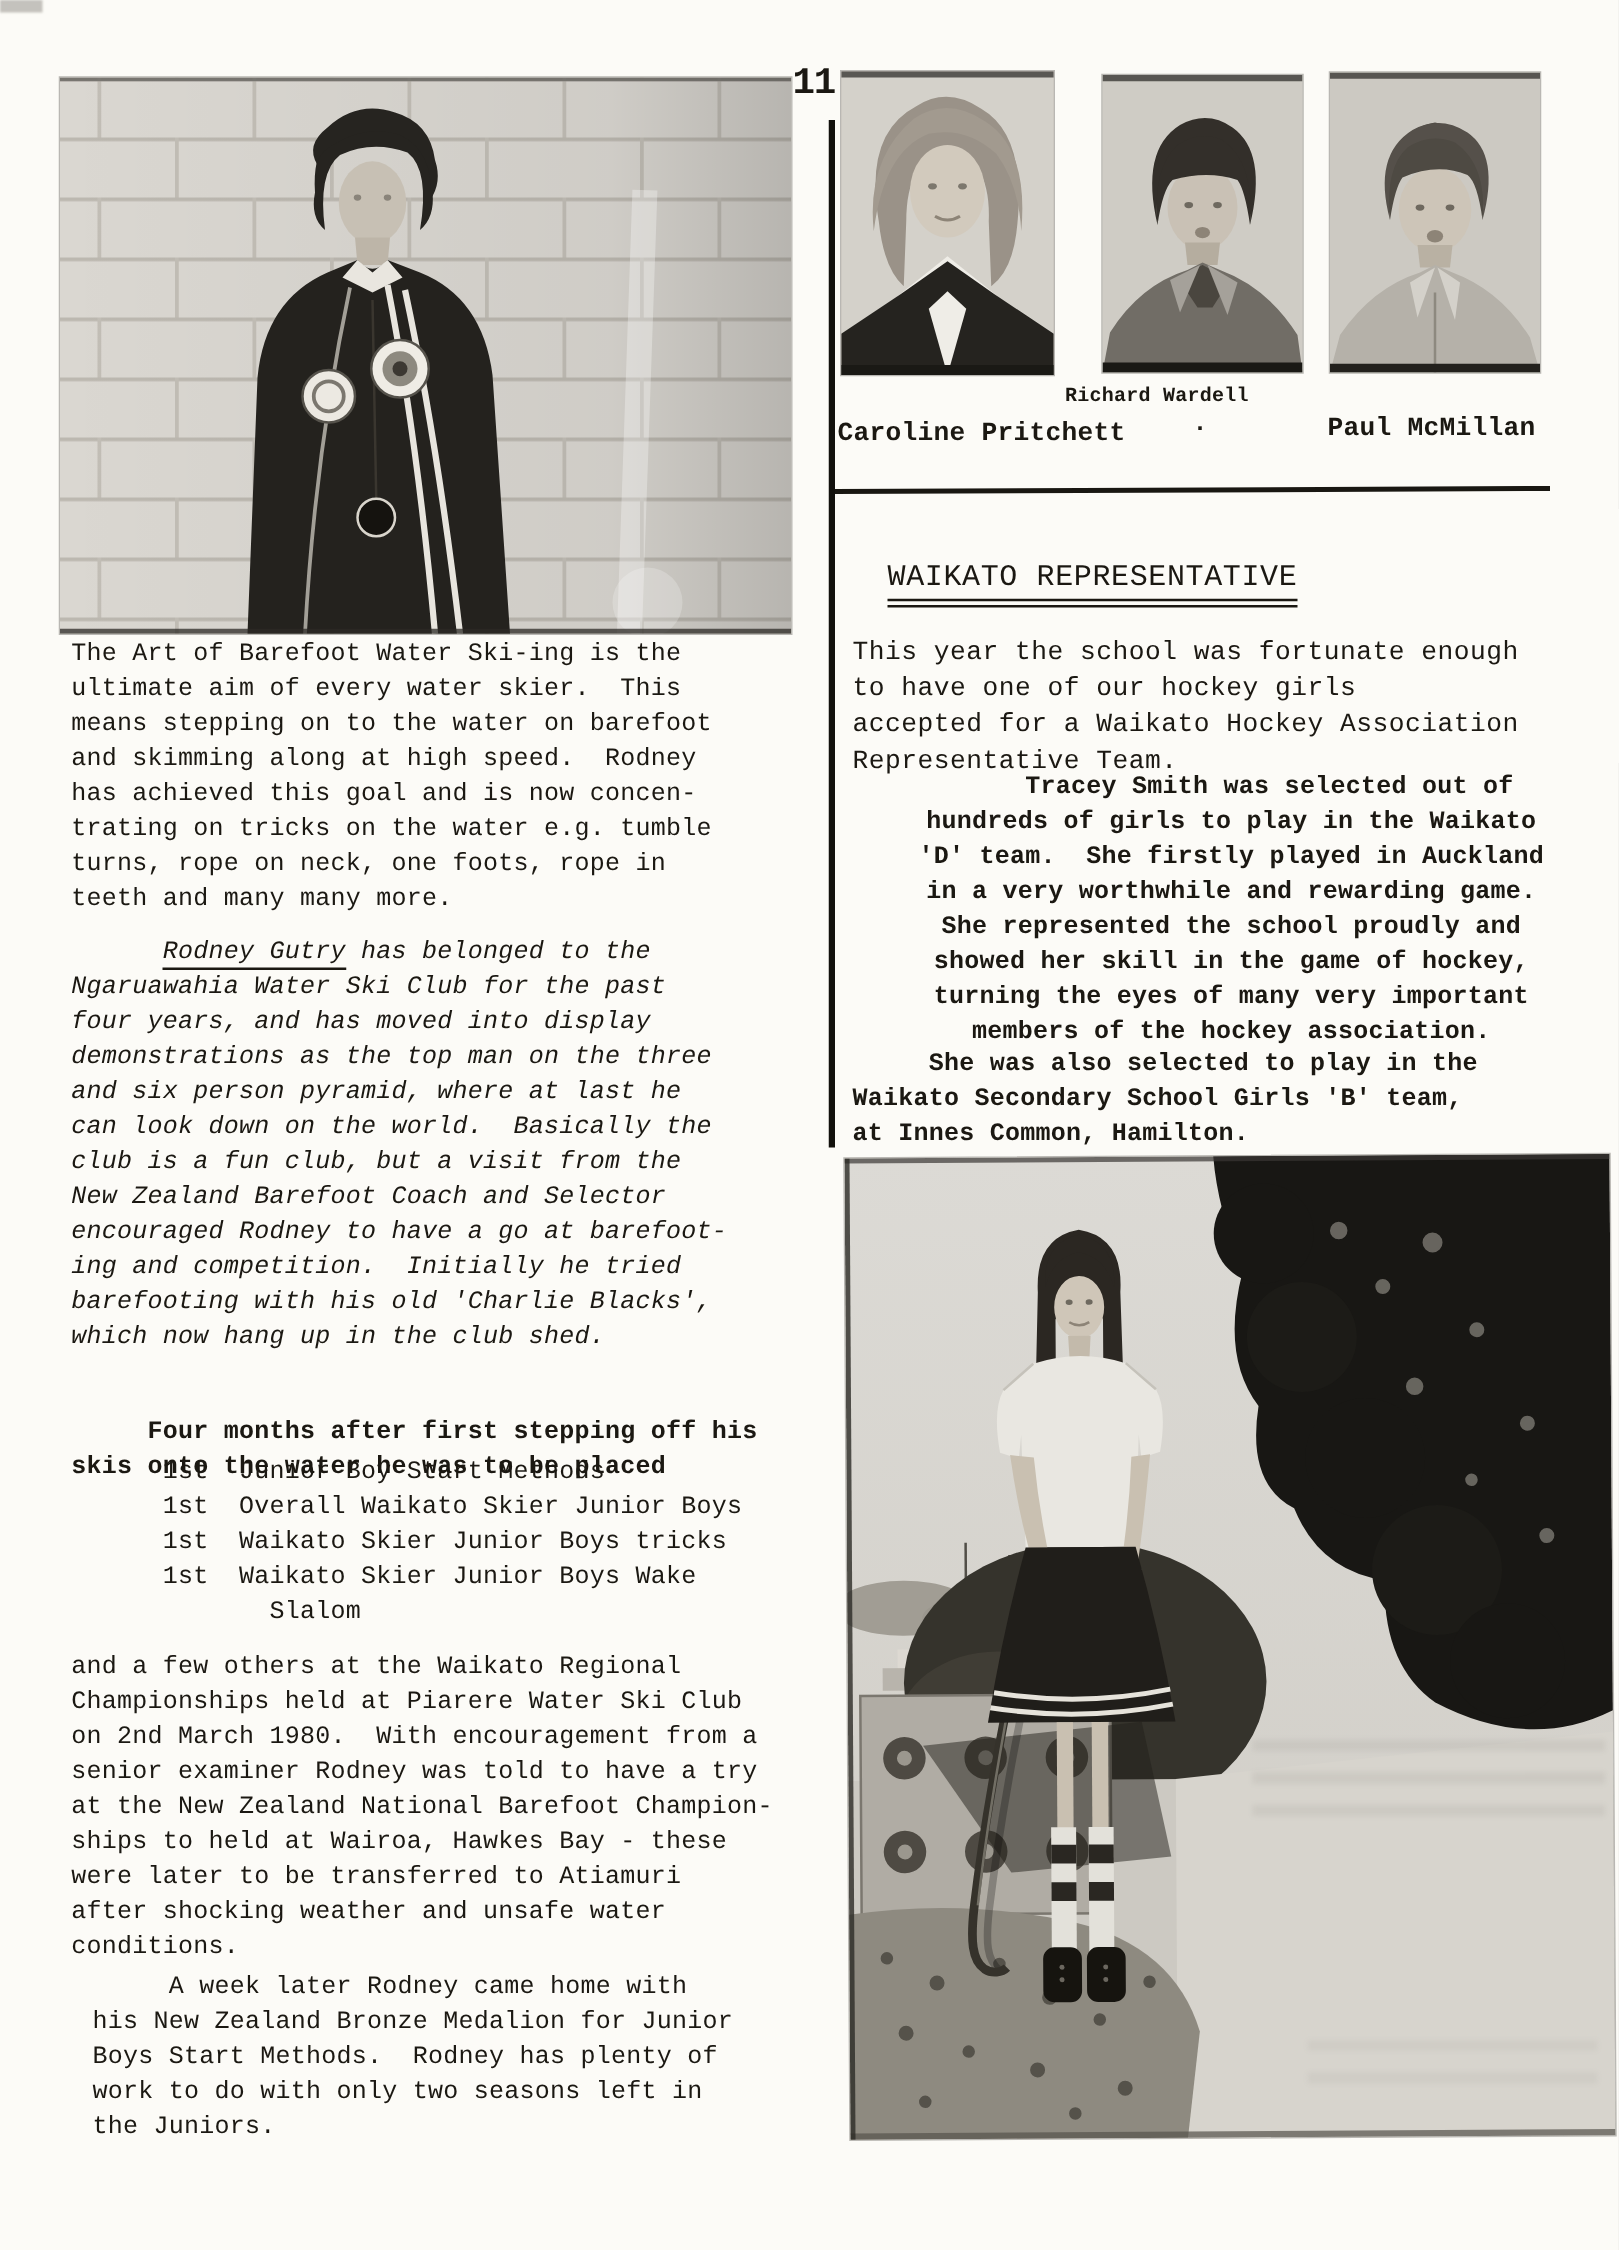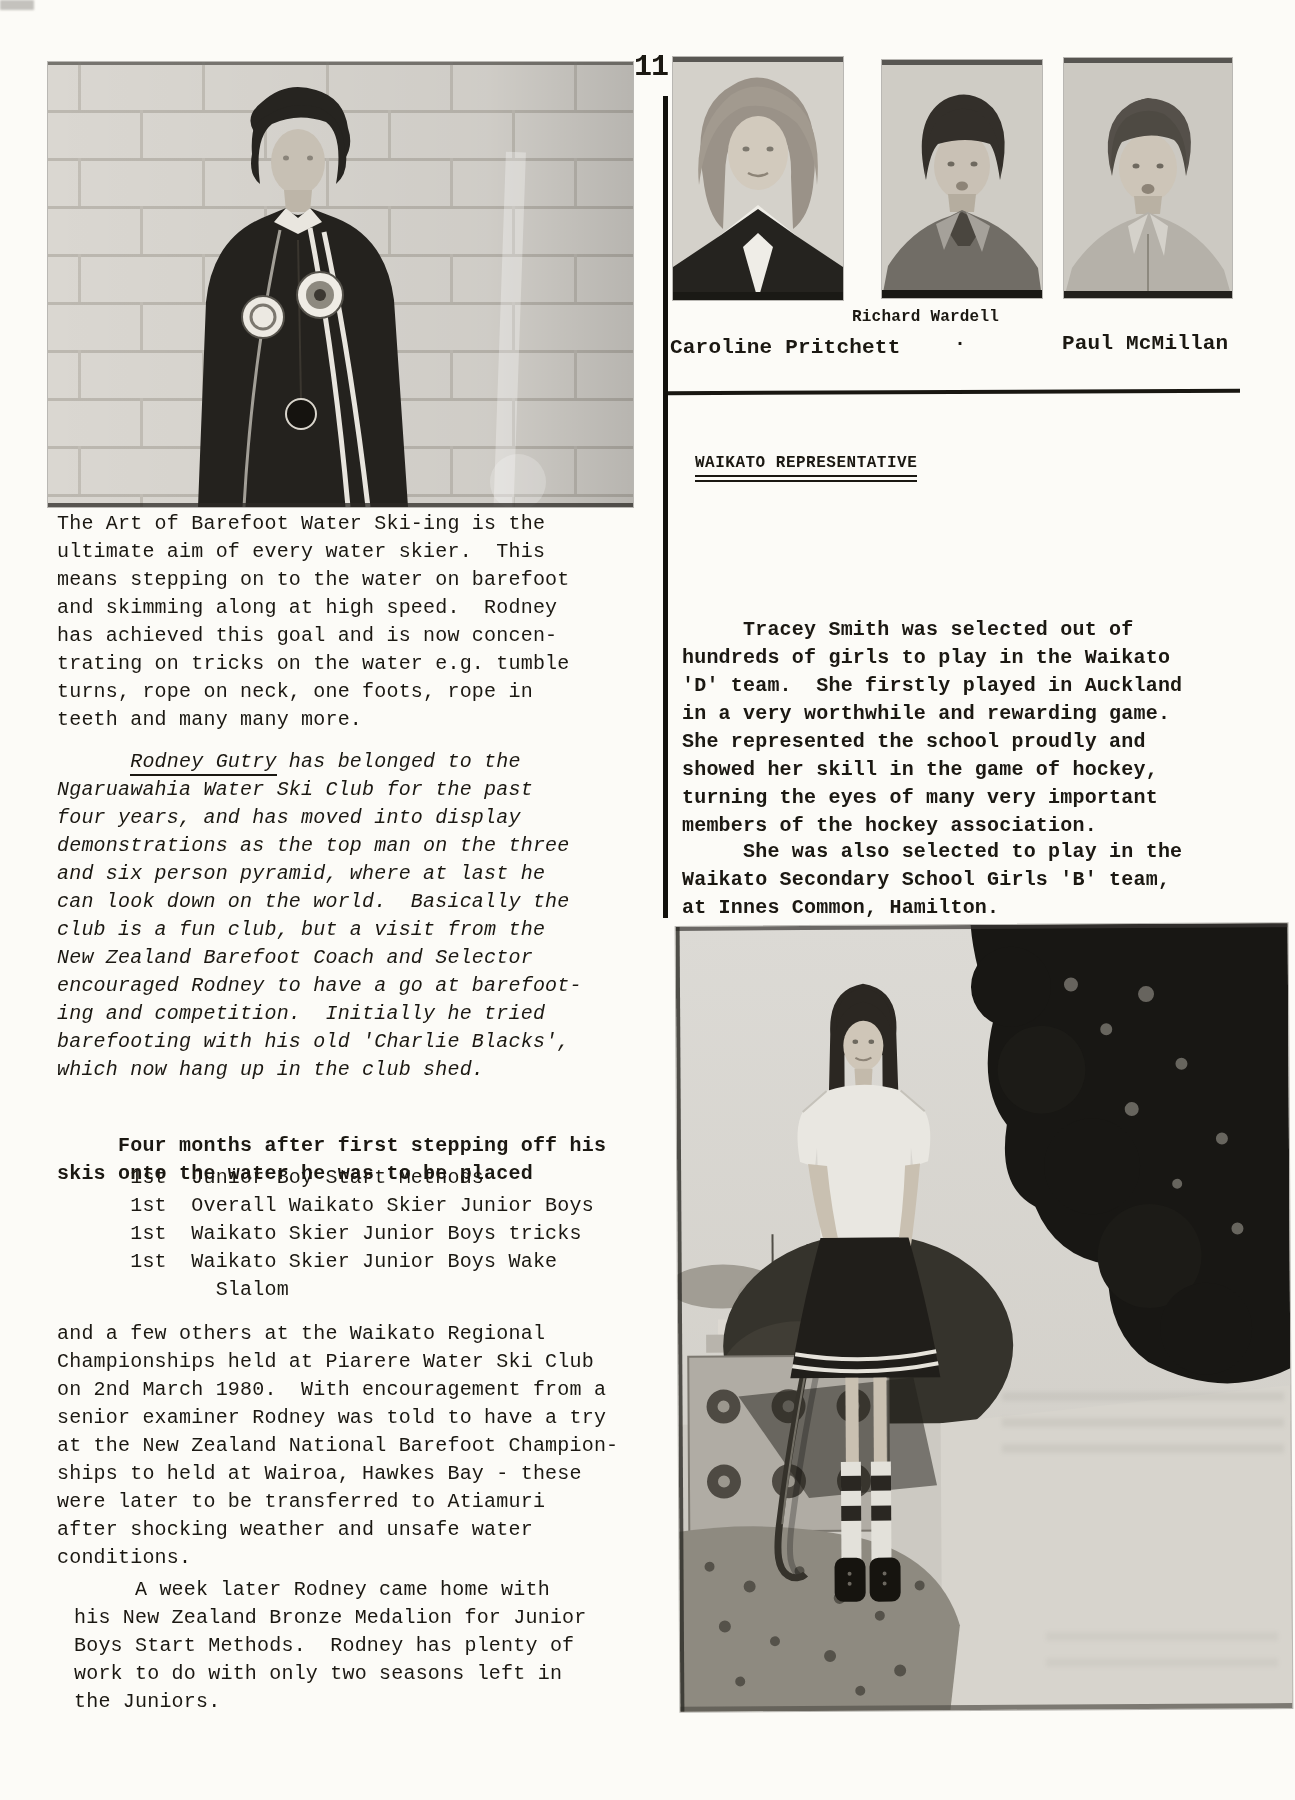--- a/index.html
+++ b/index.html
@@ -21,29 +21,29 @@
   #rule{position:absolute;left:668px;top:390px;width:572px;height:4px;background:#191712;transform:rotate(-.25deg);}
   #photo-main{left:48px;top:62px;width:585px;height:445px;}
   #photo-p1{left:673px;top:57px;width:170px;height:243px;}
   #photo-p2{left:882px;top:60px;width:160px;height:238px;}
   #photo-p3{left:1064px;top:58px;width:168px;height:240px;}
   #photo-bottom{left:678px;top:925px;width:612px;height:785px;transform:rotate(-.35deg);}
   #name-richard{left:852px;top:303px;font-size:16px;font-weight:bold;}
   #name-caroline{left:670px;top:334px;font-size:21px;font-weight:bold;}
   #name-paul{left:1062px;top:330px;font-size:21px;font-weight:bold;}
   #stray-dot{left:954px;top:326px;font-weight:bold;}
-  #heading{left:695px;top:450px;font-size:16px;line-height:26px;font-weight:bold;letter-spacing:.5px;}
+  #heading{left:710px;top:450px;font-size:24px;line-height:26px;font-weight:normal;letter-spacing:.5px;}
   #para1{left:57px;top:510px;width:606px;}
   #para2{left:57px;top:748px;width:606px;font-style:italic;}
   #para3{left:57px;top:1132px;width:616px;font-weight:bold;}
   #placings{left:57px;top:1164px;width:616px;}
   #para4{left:57px;top:1320px;width:622px;}
   #para5{left:74px;top:1576px;width:616px;}
   #rc1{left:682px;top:508px;width:606px;font-size:21px;line-height:29px;letter-spacing:.4px;}
-  #rc2{left:682px;top:616px;width:606px;font-weight:bold;}
+  #rc2{left:682px;top:616px;width:606px;font-weight:bold;text-align:center;}
   #rc3{left:682px;top:838px;width:606px;font-weight:bold;}
   .ghost{position:absolute;opacity:.5;filter:blur(2px);
     background:repeating-linear-gradient(180deg,rgba(122,119,112,.22) 0 9px,transparent 9px 26px);}
   #ghost1{left:1002px;top:1392px;width:282px;height:72px;}
   #ghost2{left:1046px;top:1632px;width:232px;height:52px;opacity:.35;}
   #edge-smudge{position:absolute;left:0;top:0;width:34px;height:10px;background:#8d8a84;opacity:.5;filter:blur(1px);}
 </style>
 </head>
 <body>
 
@@ -205,20 +205,24 @@
 conditions.</div>
 
   <div id="para5" class="txt pre">     A week later Rodney came home with
 his New Zealand Bronze Medalion for Junior
 Boys Start Methods.  Rodney has plenty of
 work to do with only two seasons left in
 the Juniors.</div>
 
   <div id="heading" class="txt"><span class="dbl">WAIKATO REPRESENTATIVE</span></div>
 
+  <div id="rc1" class="txt pre">This year the school was fortunate enough
+to have one of our hockey girls
+accepted for a Waikato Hockey Association
+Representative Team.</div>
 
   <div id="rc2" class="txt pre">     Tracey Smith was selected out of
 hundreds of girls to play in the Waikato
 'D' team.  She firstly played in Auckland
 in a very worthwhile and rewarding game.
 She represented the school proudly and
 showed her skill in the game of hockey,
 turning the eyes of many very important
 members of the hockey association.</div>
 

